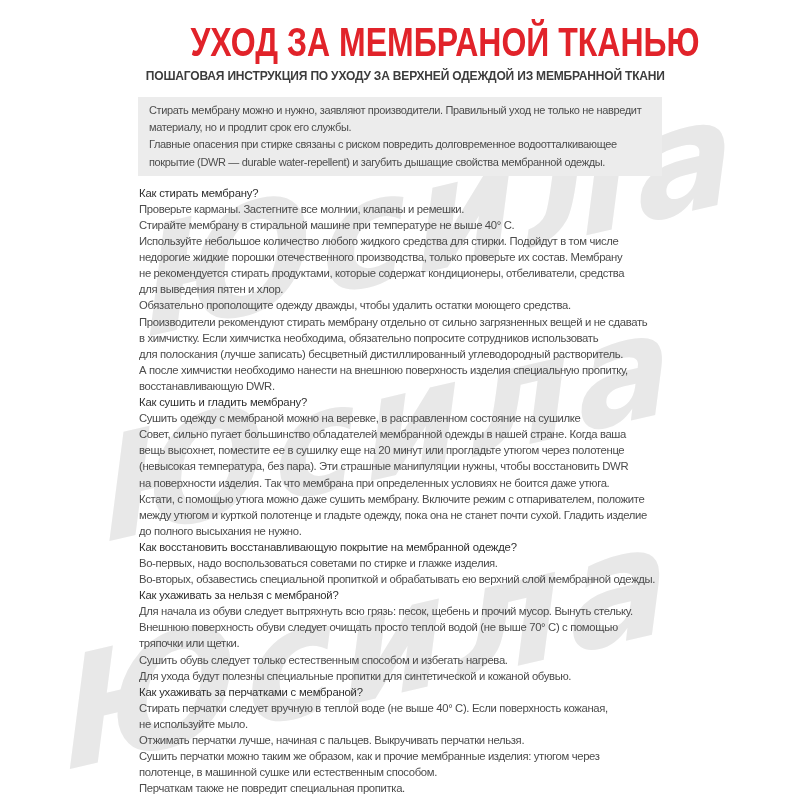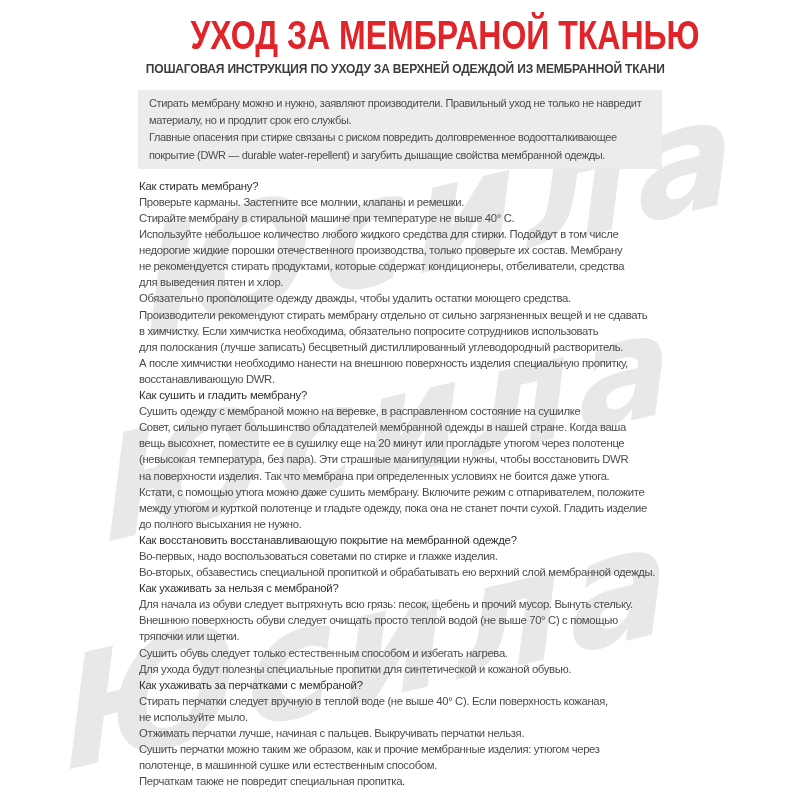--- a/index.html
+++ b/index.html
@@ -20,21 +20,21 @@
     font-family:"DejaVu Sans",sans-serif;font-weight:bold;font-style:italic;
     color:var(--watermark);letter-spacing:8px;
     transform:rotate(-13deg) skewX(-10deg);transform-origin:left top;
     user-select:none;pointer-events:none;line-height:1;
   }
   .wm1{top:210px;left:140px;font-size:148px;}
   .wm2{top:420px;left:100px;font-size:142px;}
   .wm3{top:640px;left:60px;font-size:152px;}
   
   .content{
-    position:relative;z-index:1;width:524px;margin:0 auto;padding-top:15px;
+    position:relative;z-index:1;width:524px;margin:0 auto;padding-top:22px;
   }
   .page-title{
     margin:0;color:var(--red);font-weight:bold;font-size:40px;line-height:40px;
     text-align:center;white-space:nowrap;letter-spacing:0px;
     transform:scaleX(0.80);transform-origin:center;
   }
   .page-subtitle{
     margin:7px 0 0 0;color:#3c3c3c;font-weight:bold;font-size:12.4px;line-height:15px;
     text-align:center;white-space:nowrap;letter-spacing:-0.2px;
     transform:scaleX(0.97);transform-origin:center;

